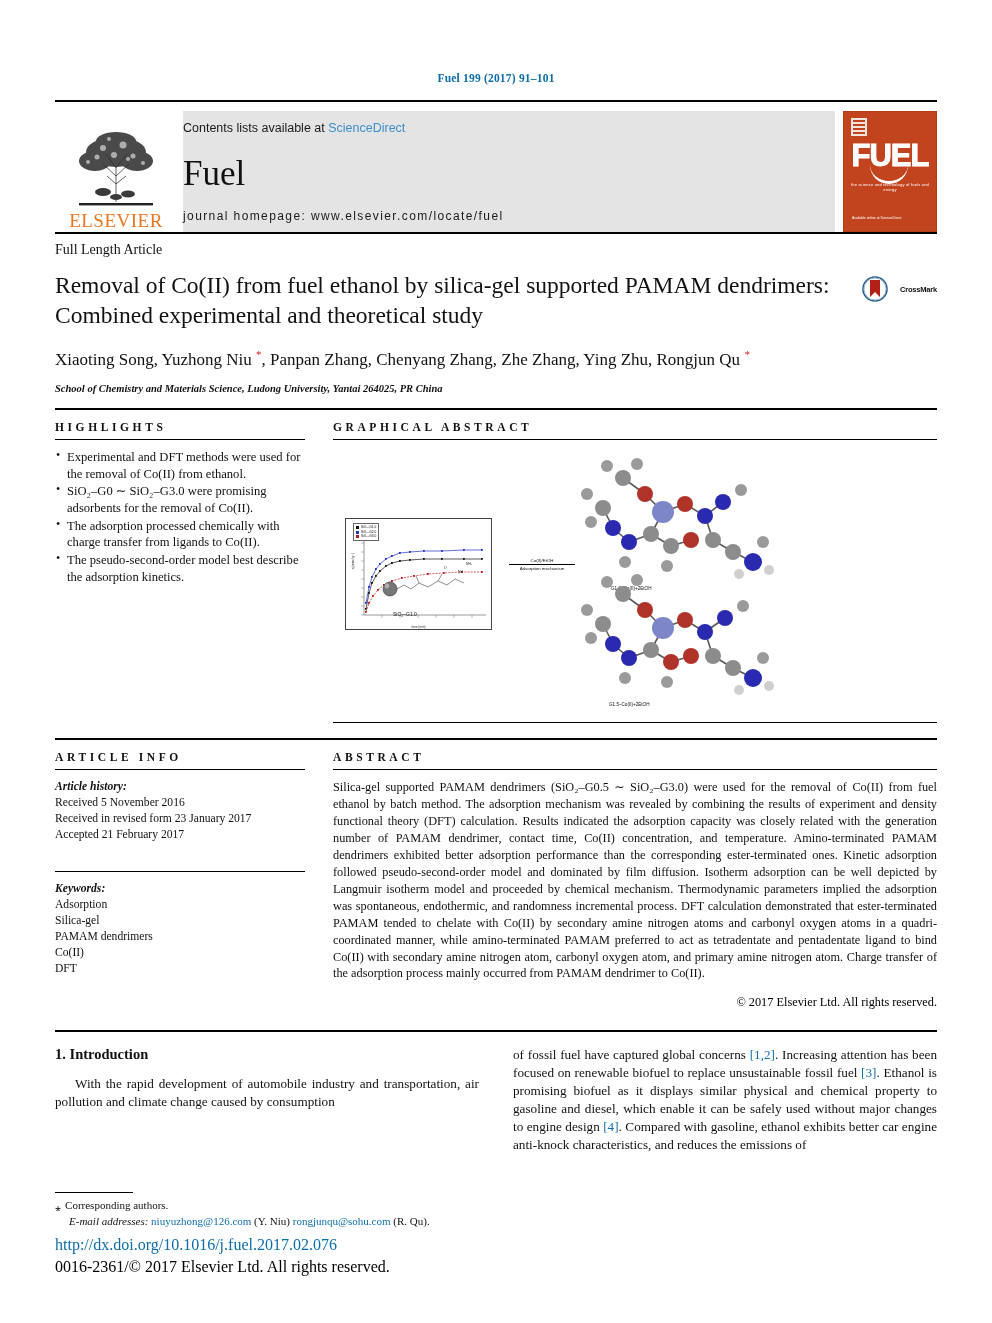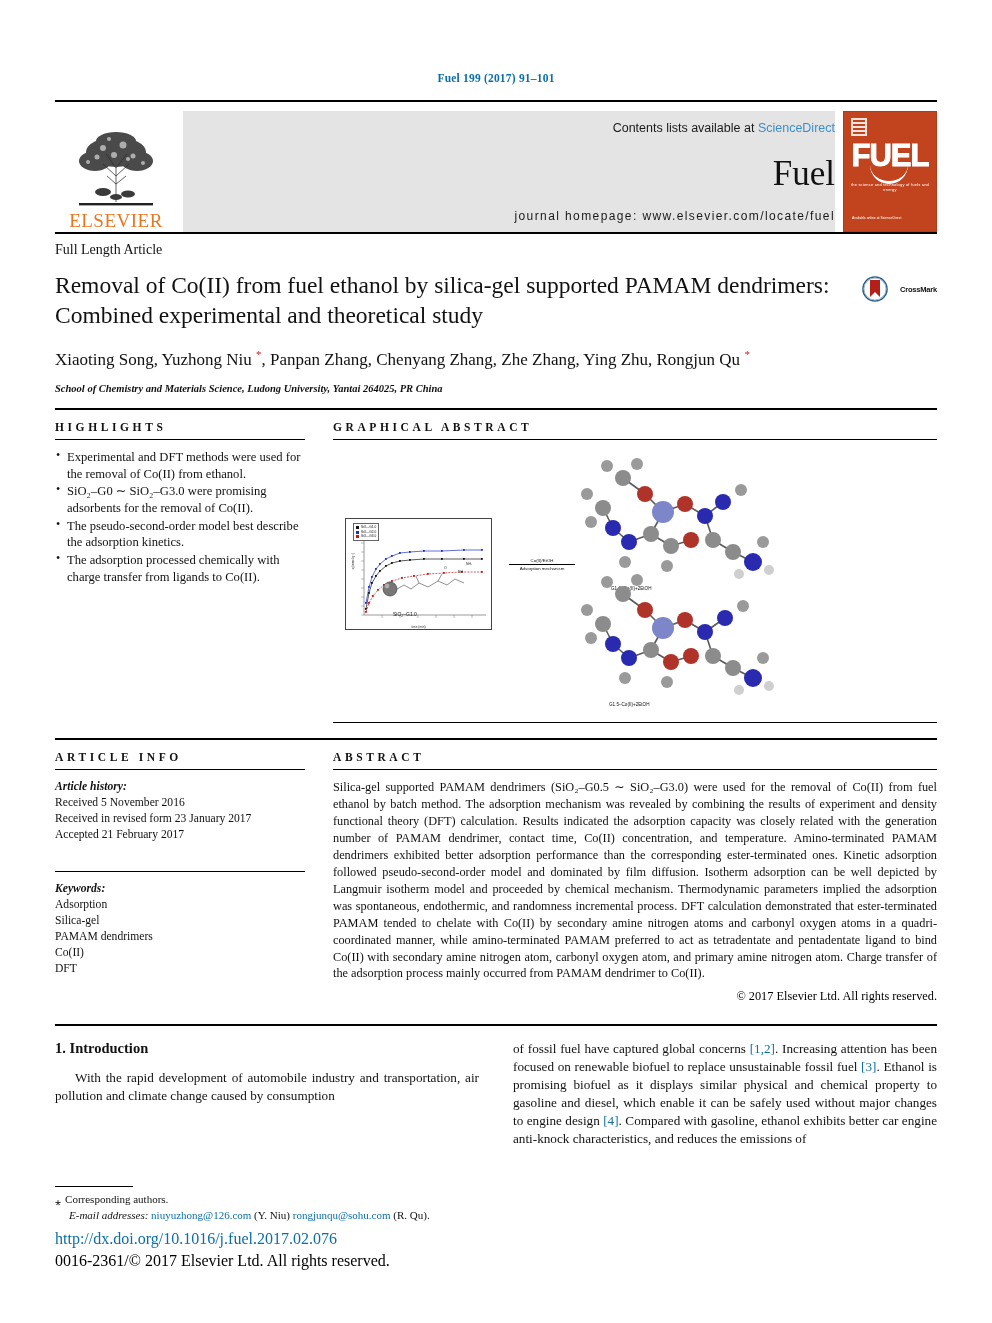--- a/index.html
+++ b/index.html
@@ -61,21 +61,21 @@
     margin-top: 1px;
     line-height: 1;
   }
   .journal-band {
     flex: 1 1 auto;
     background: #e4e4e4;
     margin: 0 8px 0 6px;
     display: flex;
     flex-direction: column;
     justify-content: space-between;
-    align-items: flex-end;
+    align-items: flex-start;
     padding: 10px 0 9px 0;
   }
   .contents-line {
     font-family: "Liberation Sans", sans-serif;
     font-size: 12.5px;
     color: #1a1a1a;
   }
   .contents-line .sd-link { color: #3a8fcb; }
   .journal-name {
     font-family: "Liberation Serif", serif;
@@ -321,21 +321,21 @@
     margin-top: 6px;
     padding-top: 9px;
     font-family: "Liberation Serif", serif;
     font-size: 12.3px;
     line-height: 1.38;
     text-align: justify;
     color: #111;
   }
   .copyright {
     text-align: right;
-    margin-top: 7px;
+    margin-top: 13px;
     font-family: "Liberation Serif", serif;
     font-size: 12.3px;
   }
 
   
   .body-cols {
     margin: 20px 55px 0 55px;
     border-top: 2px solid #000;
     padding-top: 14px;
     display: flex;
@@ -459,22 +459,22 @@
     <div class="affil">School of Chemistry and Materials Science, Ludong University, Yantai 264025, PR China</div>
   </div>
 
   <div class="panels">
     <div class="col-left">
       <div class="sec-head">HIGHLIGHTS</div>
       <div class="rule"></div>
       <ul class="highlights-list">
         <li>Experimental and DFT methods were used for the removal of Co(II) from ethanol.</li>
         <li>SiO₂–G0 ∼ SiO₂–G3.0 were promising adsorbents for the removal of Co(II).</li>
+        <li>The adsorption processed chemically with charge transfer from ligands to Co(II).</li>
         <li>The pseudo-second-order model best describe the adsorption kinetics.</li>
-        <li>The adsorption processed chemically with charge transfer from ligands to Co(II).</li>
       </ul>
     </div>
 
     <div class="col-gap"></div>
 
     <div class="col-right">
       <div class="sec-head">GRAPHICAL ABSTRACT</div>
       <div class="rule"></div>
 
       <div class="ga-body">

